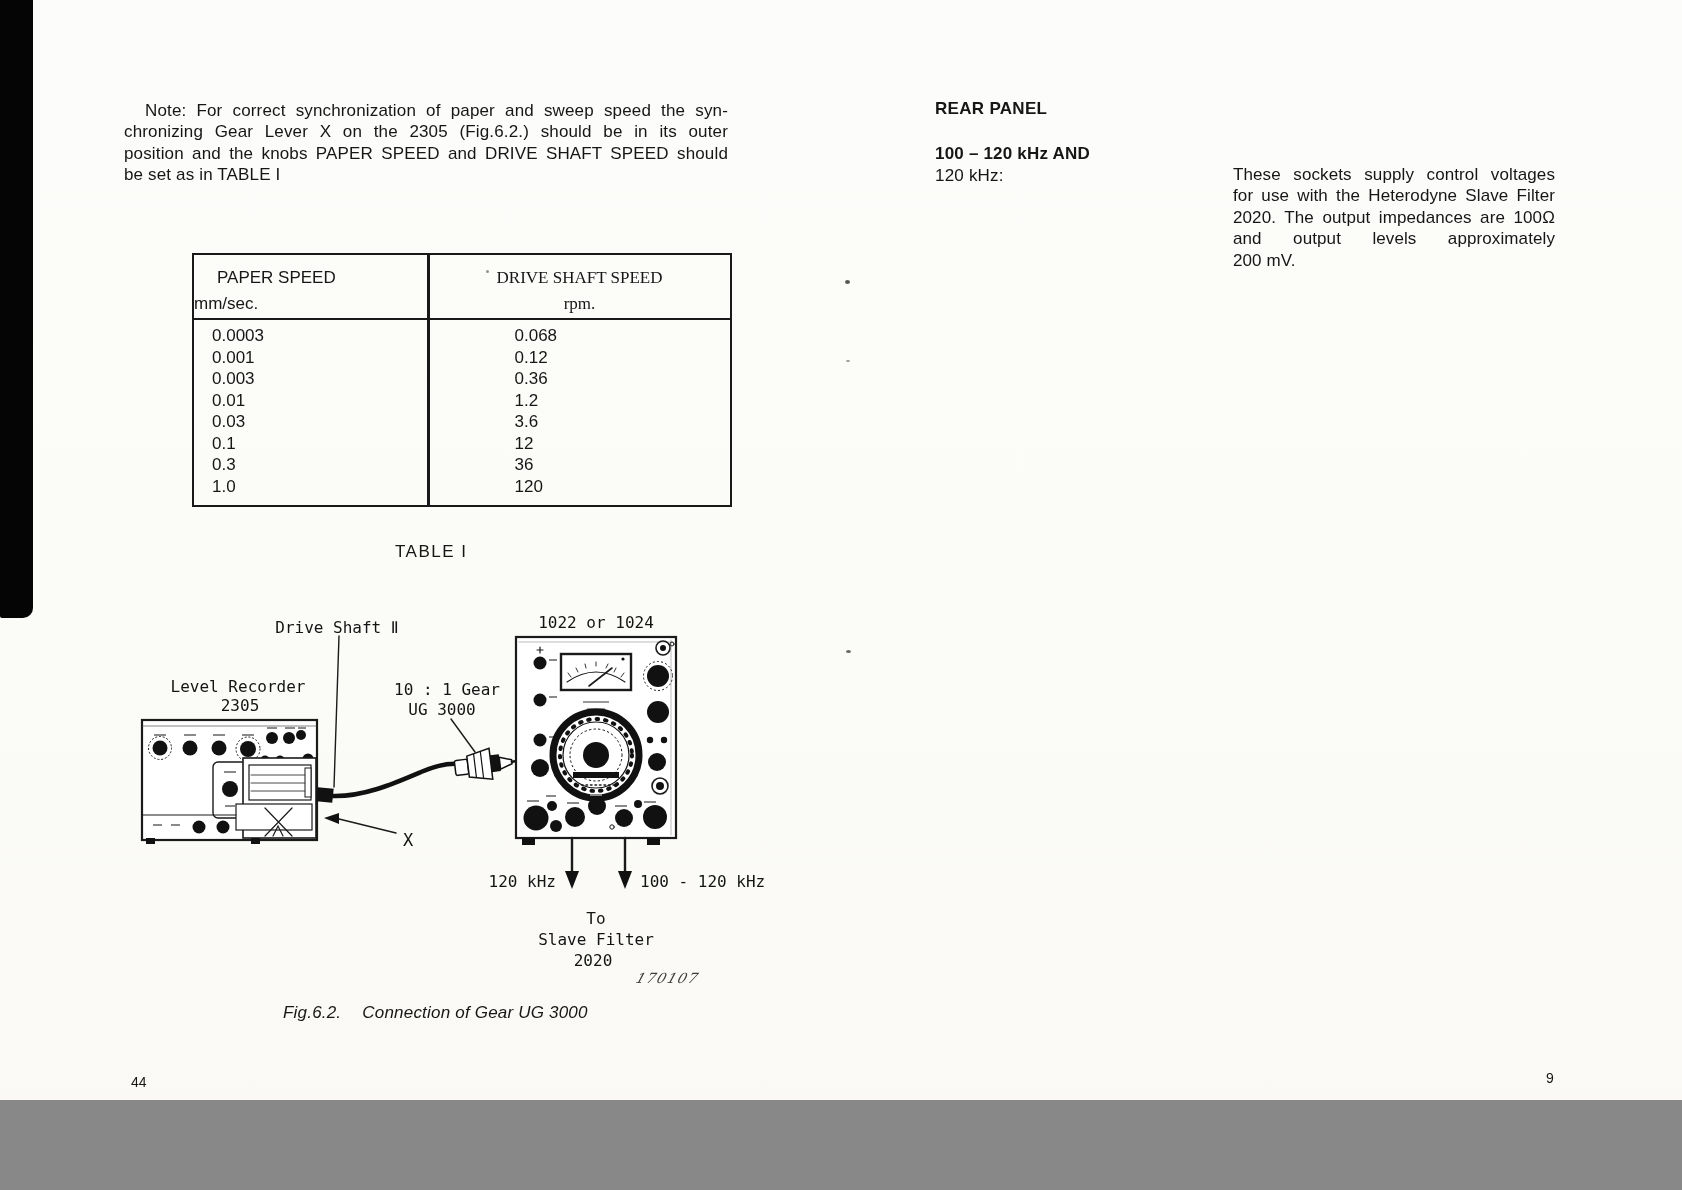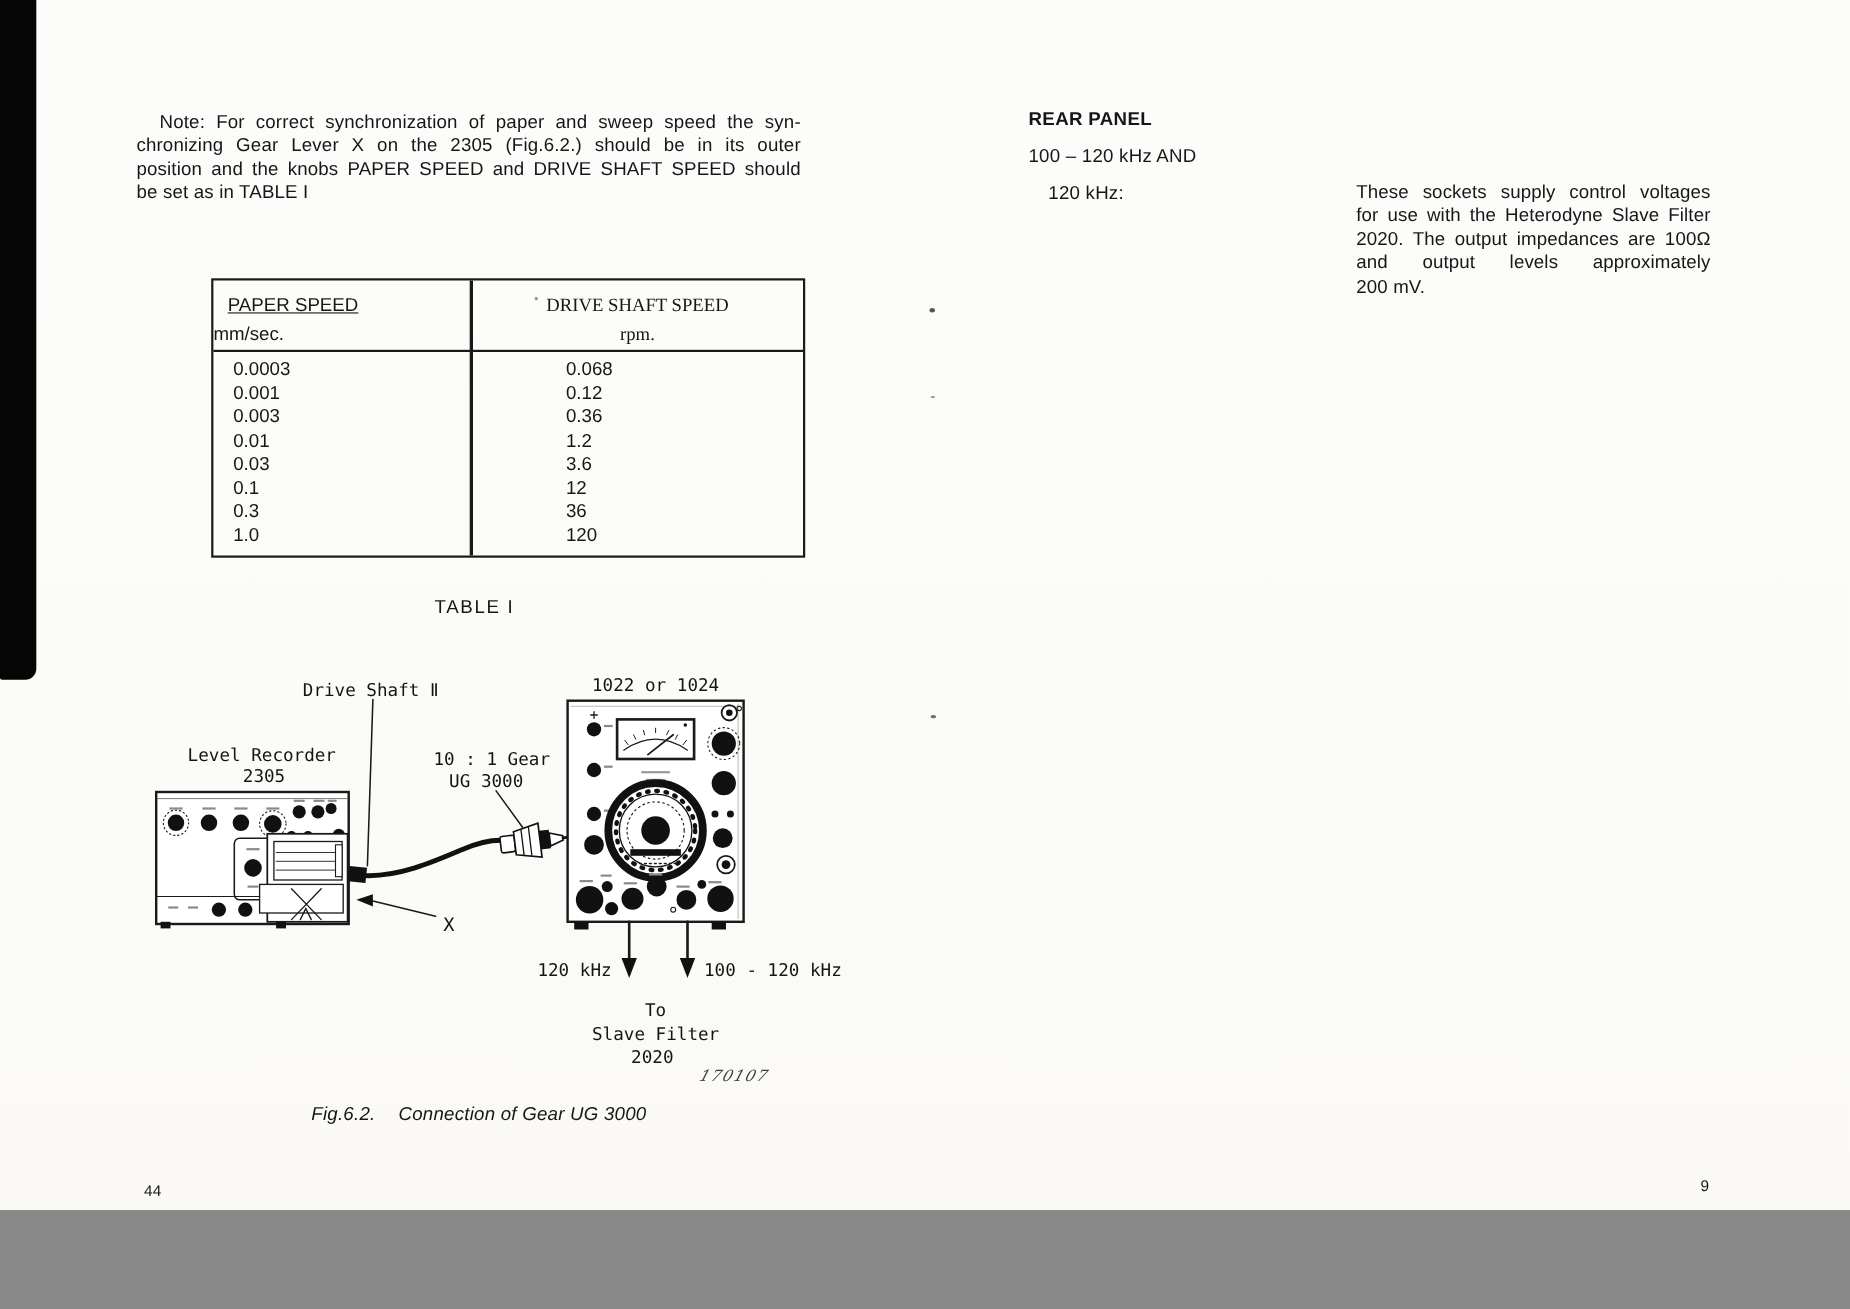--- a/index.html
+++ b/index.html
@@ -22,21 +22,21 @@
   .jline.jlast { text-align:right; text-align-last:left; }
   .note-block .jline:first-child { padding-left:21px; }
   
   .speed-table {
     position:absolute; left:192px; top:253px; width:540px; height:254px;
     border:2.5px solid #191919; box-sizing:border-box; font-size:17px;
   }
   .tdivider { position:absolute; left:233px; top:0; bottom:0; width:2.5px; background:#191919; }
   .thead { position:absolute; left:0; right:0; top:0; height:65px; border-bottom:2.5px solid #191919; box-sizing:border-box; }
   .thcell1 { position:absolute; left:0; top:10px; width:233px; line-height:26px; }
-  .tcol-title1 { padding-left:13px;text-decoration:underline; }
+  .tcol-title1 { padding-left:23px; }
   .tcol-unit1  { }
   .thcell2 { position:absolute; left:235px; right:0; top:10px; text-align:center; line-height:26px;font-family:Liberation Serif, serif; }
   .tbody { position:absolute; left:0; right:0; top:70px; }
   .trow { display:flex; height:21.5px; line-height:21.5px; }
   .tcell.c0 { width:235.5px; padding-left:18px; box-sizing:border-box; }
   .tcell.c1 { padding-left:85px; }
   .table-caption {
     position:absolute; left:395px; top:542px; font-size:17px; letter-spacing:1.5px;
   }
   
@@ -288,22 +288,22 @@
 
   <div class="fig-caption">
     <span>Fig.6.2.</span>
     <span>Connection of Gear UG 3000</span>
   </div>
 
   <div class="pageno" style="left:131px; top:1074px;">44</div>
   <div class="pageno" style="left:1546px; top:1070px;">9</div>
 
   <div class="rp-heading">REAR PANEL</div>
-  <div class="rp-term" style="top:132px;">100 – 120 kHz AND</div>
-  <div class="rp-term" style="top:166px;margin-left:18px;">120 kHz:</div>
+  <div class="rp-term" style="top:144px;font-weight:bold;">100 – 120 kHz AND</div>
+  <div class="rp-term" style="top:166px;">120 kHz:</div>
   <div class="rp-def">
       <div class="jline">These sockets supply control voltages</div>
       <div class="jline">for use with the Heterodyne Slave Filter</div>
       <div class="jline">2020. The output impedances are 100Ω</div>
       <div class="jline">and output levels approximately</div>
       <div class="jline jlast">200 mV.</div>
     </div>
 
   <div class="speck" style="left:845px; top:280px; width:5px; height:4px; opacity:.85;"></div>
   <div class="speck" style="left:846px; top:360px; width:4px; height:2px; opacity:.5;"></div>

